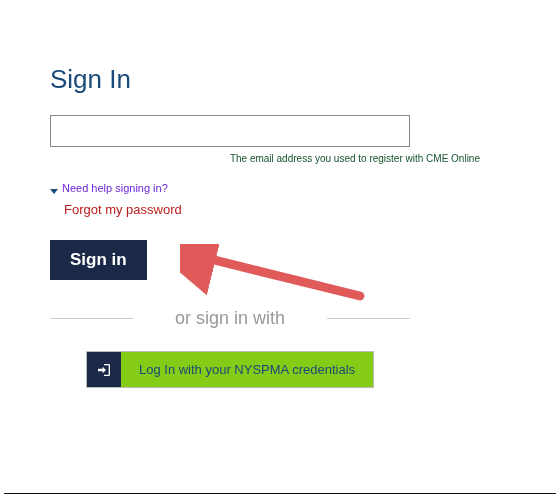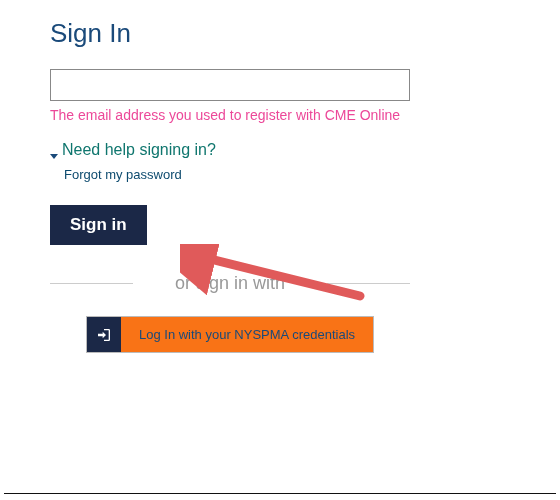--- a/index.html
+++ b/index.html
@@ -1,31 +1,31 @@
 <!DOCTYPE html>
 <html><head>
   <meta charset="utf-8">
   <style>
     * { margin: 0; padding: 0; box-sizing: border-box; }
     body { font-family: -apple-system, BlinkMacSystemFont, "Segoe UI", Helvetica, Arial, sans-serif; width: 560px; height: 500px; position: relative; background: #fff; }
-    .container { padding: 18px 0 12px 50px; width: 480px; position: relative; }
+    .container { padding: 18px 0 12px 50px; width: 480px; position: relative; margin-top: 46px; }
     .page-title { color: #1a4a7a; font-size: 26px; font-weight: 400; margin-bottom: 20px; }
     .field-label { color: #222; font-size: 15px; font-weight: 400; margin-bottom: 6px; display: block; }
     .text-input { width: 360px; height: 32px; border: 1px solid #888; padding: 4px 8px; font-size: 14px; display: block; }
-    .hint { color: #ec4899; font-size: 14px; margin-top: 6px; margin-bottom: 18px; }
+    .hint { color: #14532d; font-size: 10px; margin-top: 6px; margin-bottom: 18px; text-align: right; }
     .password-block { margin-bottom: 8px; }
-    .help-toggle { color: #0f766e; font-size: 16px; margin-top: 6px; display: flex; align-items: flex-end; cursor: pointer; }
+    .help-toggle { color: #6d28d9; font-size: 11px; margin-top: 6px; display: flex; align-items: flex-end; cursor: pointer; }
     .help-toggle .caret { display: inline-block; width: 0; height: 0; border-left: 4px solid transparent; border-right: 4px solid transparent; border-top: 5px solid #1a4a7a; margin-right: 4px; }
-    .forgot-link { color: #0c4a6e; font-size: 13px; margin-top: 8px; margin-left: 14px; cursor: pointer; display: inline-block; }
+    .forgot-link { color: #b91c1c; font-size: 13px; margin-top: 8px; margin-left: 14px; cursor: pointer; display: inline-block; }
     .signin-btn { background: #1b2847; color: #fff; border: none; padding: 10px 20px; font-size: 17px; font-weight: 600; margin-top: 22px; cursor: pointer; }
     .divider-row { display: flex; align-items: center; margin-top: 28px; width: 360px; gap: 24px; }
     .divider-line { flex: 1; height: 1px; background: #ccc; }
     .divider-text { color: #999; font-size: 18px; padding: 0 18px; font-weight: 300; }
     .idp-row { margin-top: 22px; display: flex; justify-content: center; width: 360px; }
-    .idp-btn { display: flex; align-items: stretch; border: 1px solid #bbb; background: #f97316; cursor: pointer; padding: 0; overflow: hidden; }
+    .idp-btn { display: flex; align-items: stretch; border: 1px solid #bbb; background: #84cc16; cursor: pointer; padding: 0; overflow: hidden; }
     .idp-icon { background: #1b2847; color: #fff; width: 34px; display: flex; align-items: center; justify-content: center; }
     .idp-icon svg { width: 16px; height: 16px; }
     .idp-label { padding: 10px 18px; font-size: 13px; color: #1a4a7a; }
     .annotation-arrow { position: absolute; left: 180px; top: 244px; pointer-events: none; }
     .bottom-rule { position: absolute; left: 4px; right: 4px; bottom: 6px; height: 1px; background: #111; }
   </style>
 </head>
 <body>
 
 <div class="container">

